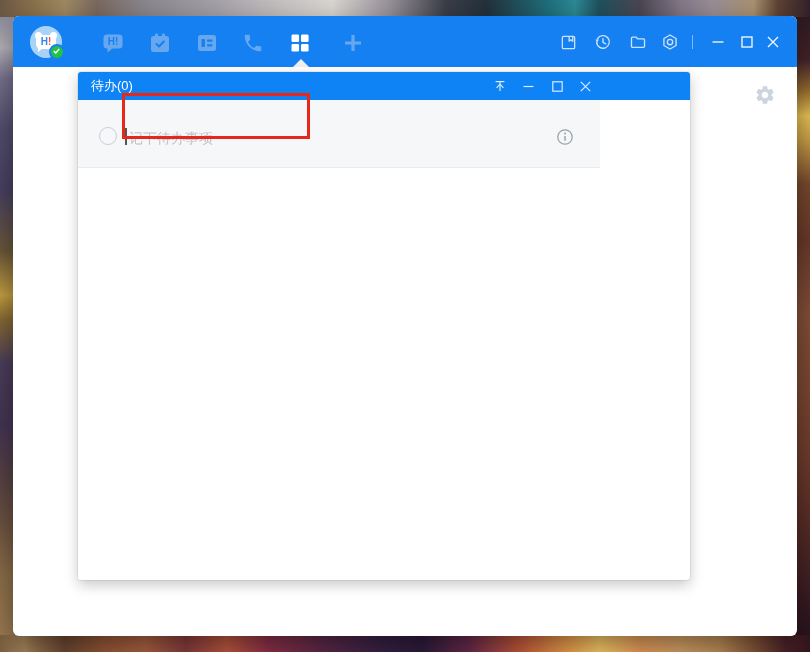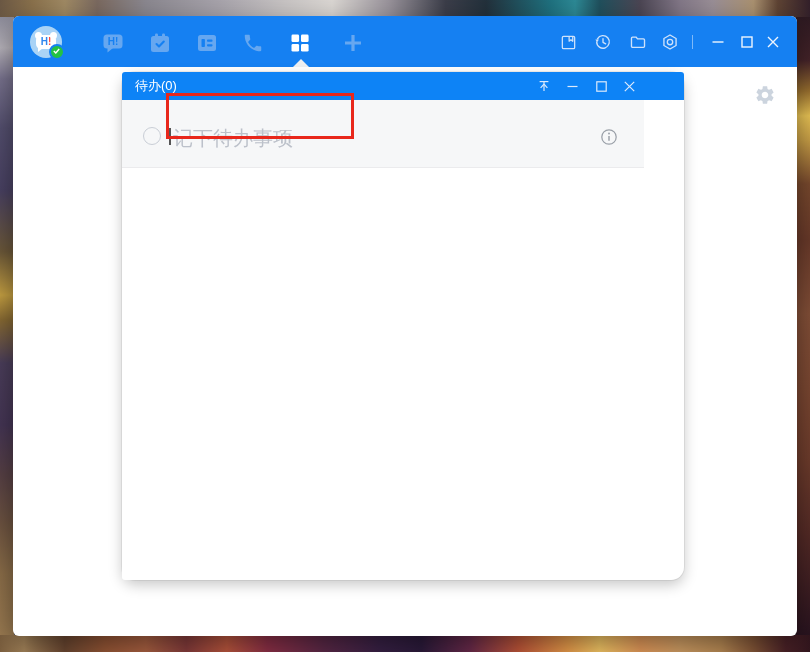--- a/index.html
+++ b/index.html
@@ -51,32 +51,32 @@
     border-bottom:8px solid #edeff1;}
   .toolicon{position:absolute;top:16px;width:20px;height:20px;display:flex;
     align-items:center;justify-content:center;color:#cfe2fb;cursor:pointer;}
   .tooldiv{position:absolute;left:679px;top:19px;width:1px;height:14px;
     background:rgba(255,255,255,.45);}
   .winctl{position:absolute;top:16px;width:20px;height:20px;display:flex;
     align-items:center;justify-content:center;color:#eef5fe;cursor:pointer;}
   .content-gear{position:absolute;left:741px;top:68px;width:22px;height:22px;
     color:#ccd4de;cursor:pointer;}
   
-  .popup{position:absolute;left:78px;top:72px;width:562px;height:508px;background:#fff;
-    border-radius:13px;box-shadow:0 5px 14px rgba(0,0,0,.22),0 0 0 1px rgba(0,0,0,.06);margin-left:44px;}
+  .popup{position:absolute;left:78px;top:72px;width:612px;height:508px;background:#fff;
+    border-radius:3px;box-shadow:0 5px 14px rgba(0,0,0,.22),0 0 0 1px rgba(0,0,0,.06);}
   .popup-hd{position:relative;height:28px;background:#0d83f6;border-radius:3px 3px 0 0;}
   .popup-title{position:absolute;left:13px;top:0;line-height:28px;color:#fff;font-size:13px;}
   .pctl{position:absolute;top:4px;width:18px;height:20px;display:flex;align-items:center;
     justify-content:center;color:#dceafc;cursor:pointer;}
   .inputrow{position:absolute;left:0;top:28px;width:522px;height:68px;background:#f6f7f8;
     border-bottom:1px solid #ebebed;box-sizing:border-box;}
   .todo-circle{position:absolute;left:21px;top:27px;width:18px;height:18px;border-radius:50%;
     border:1.5px solid #c9ced6;box-sizing:border-box;background:transparent;cursor:pointer;}
   .todo-input{position:absolute;left:49px;top:24px;width:175px;height:26px;border:none;
-    background:transparent;outline:none;font-size:20px;color:#14532d;
+    background:transparent;outline:none;font-size:14px;color:#14532d;
     font-family:"Liberation Sans","DejaVu Sans",sans-serif;}
   .todo-input::placeholder{color:#bcc1ca;opacity:1;}
   .caret-line{position:absolute;left:47px;top:28px;width:1.5px;height:17px;background:#555;}
   .info-ic{position:absolute;left:478px;top:28px;width:18px;height:18px;color:#9aa0a8;cursor:pointer;}
   .redbox{position:absolute;left:44px;top:-7px;width:188px;height:46px;
     border:3px solid #e8271b;box-sizing:border-box;pointer-events:none;z-index:5;}
   .popup-body{position:absolute;left:0;top:96px;width:522px;height:412px;background:#fff;
     border-radius:0 0 3px 3px;}
   svg{display:block;}
 </style>

